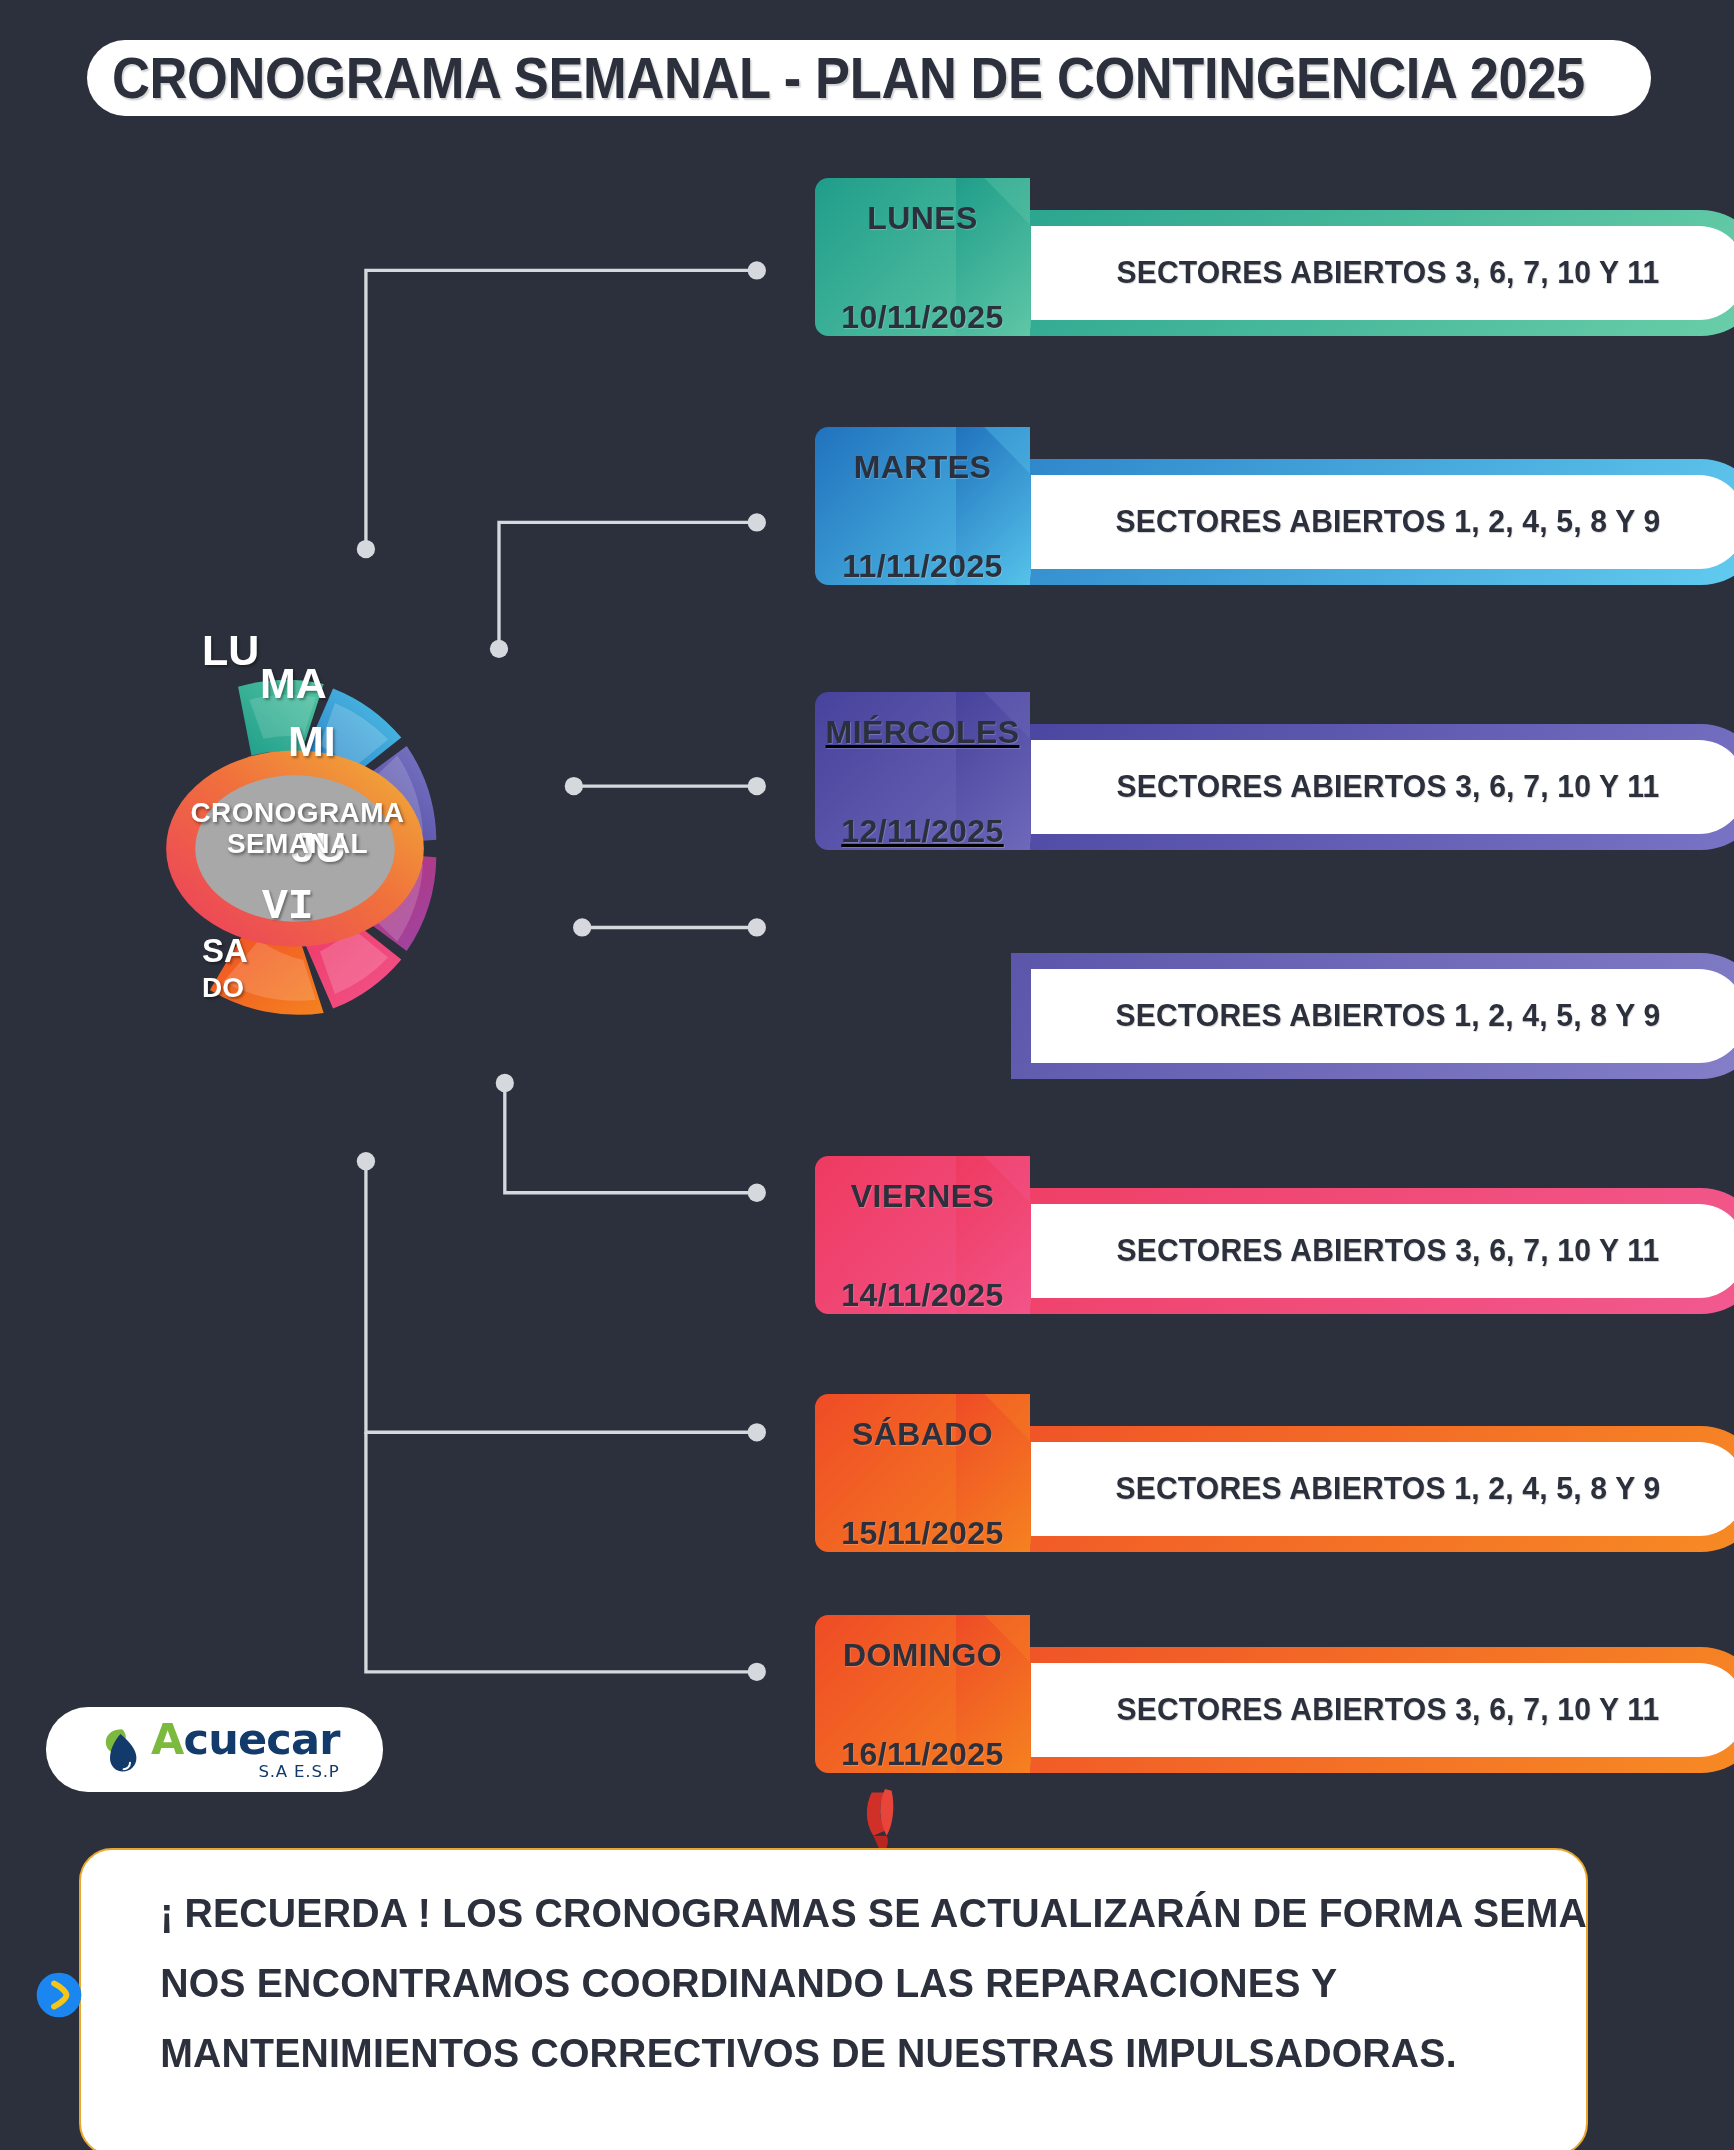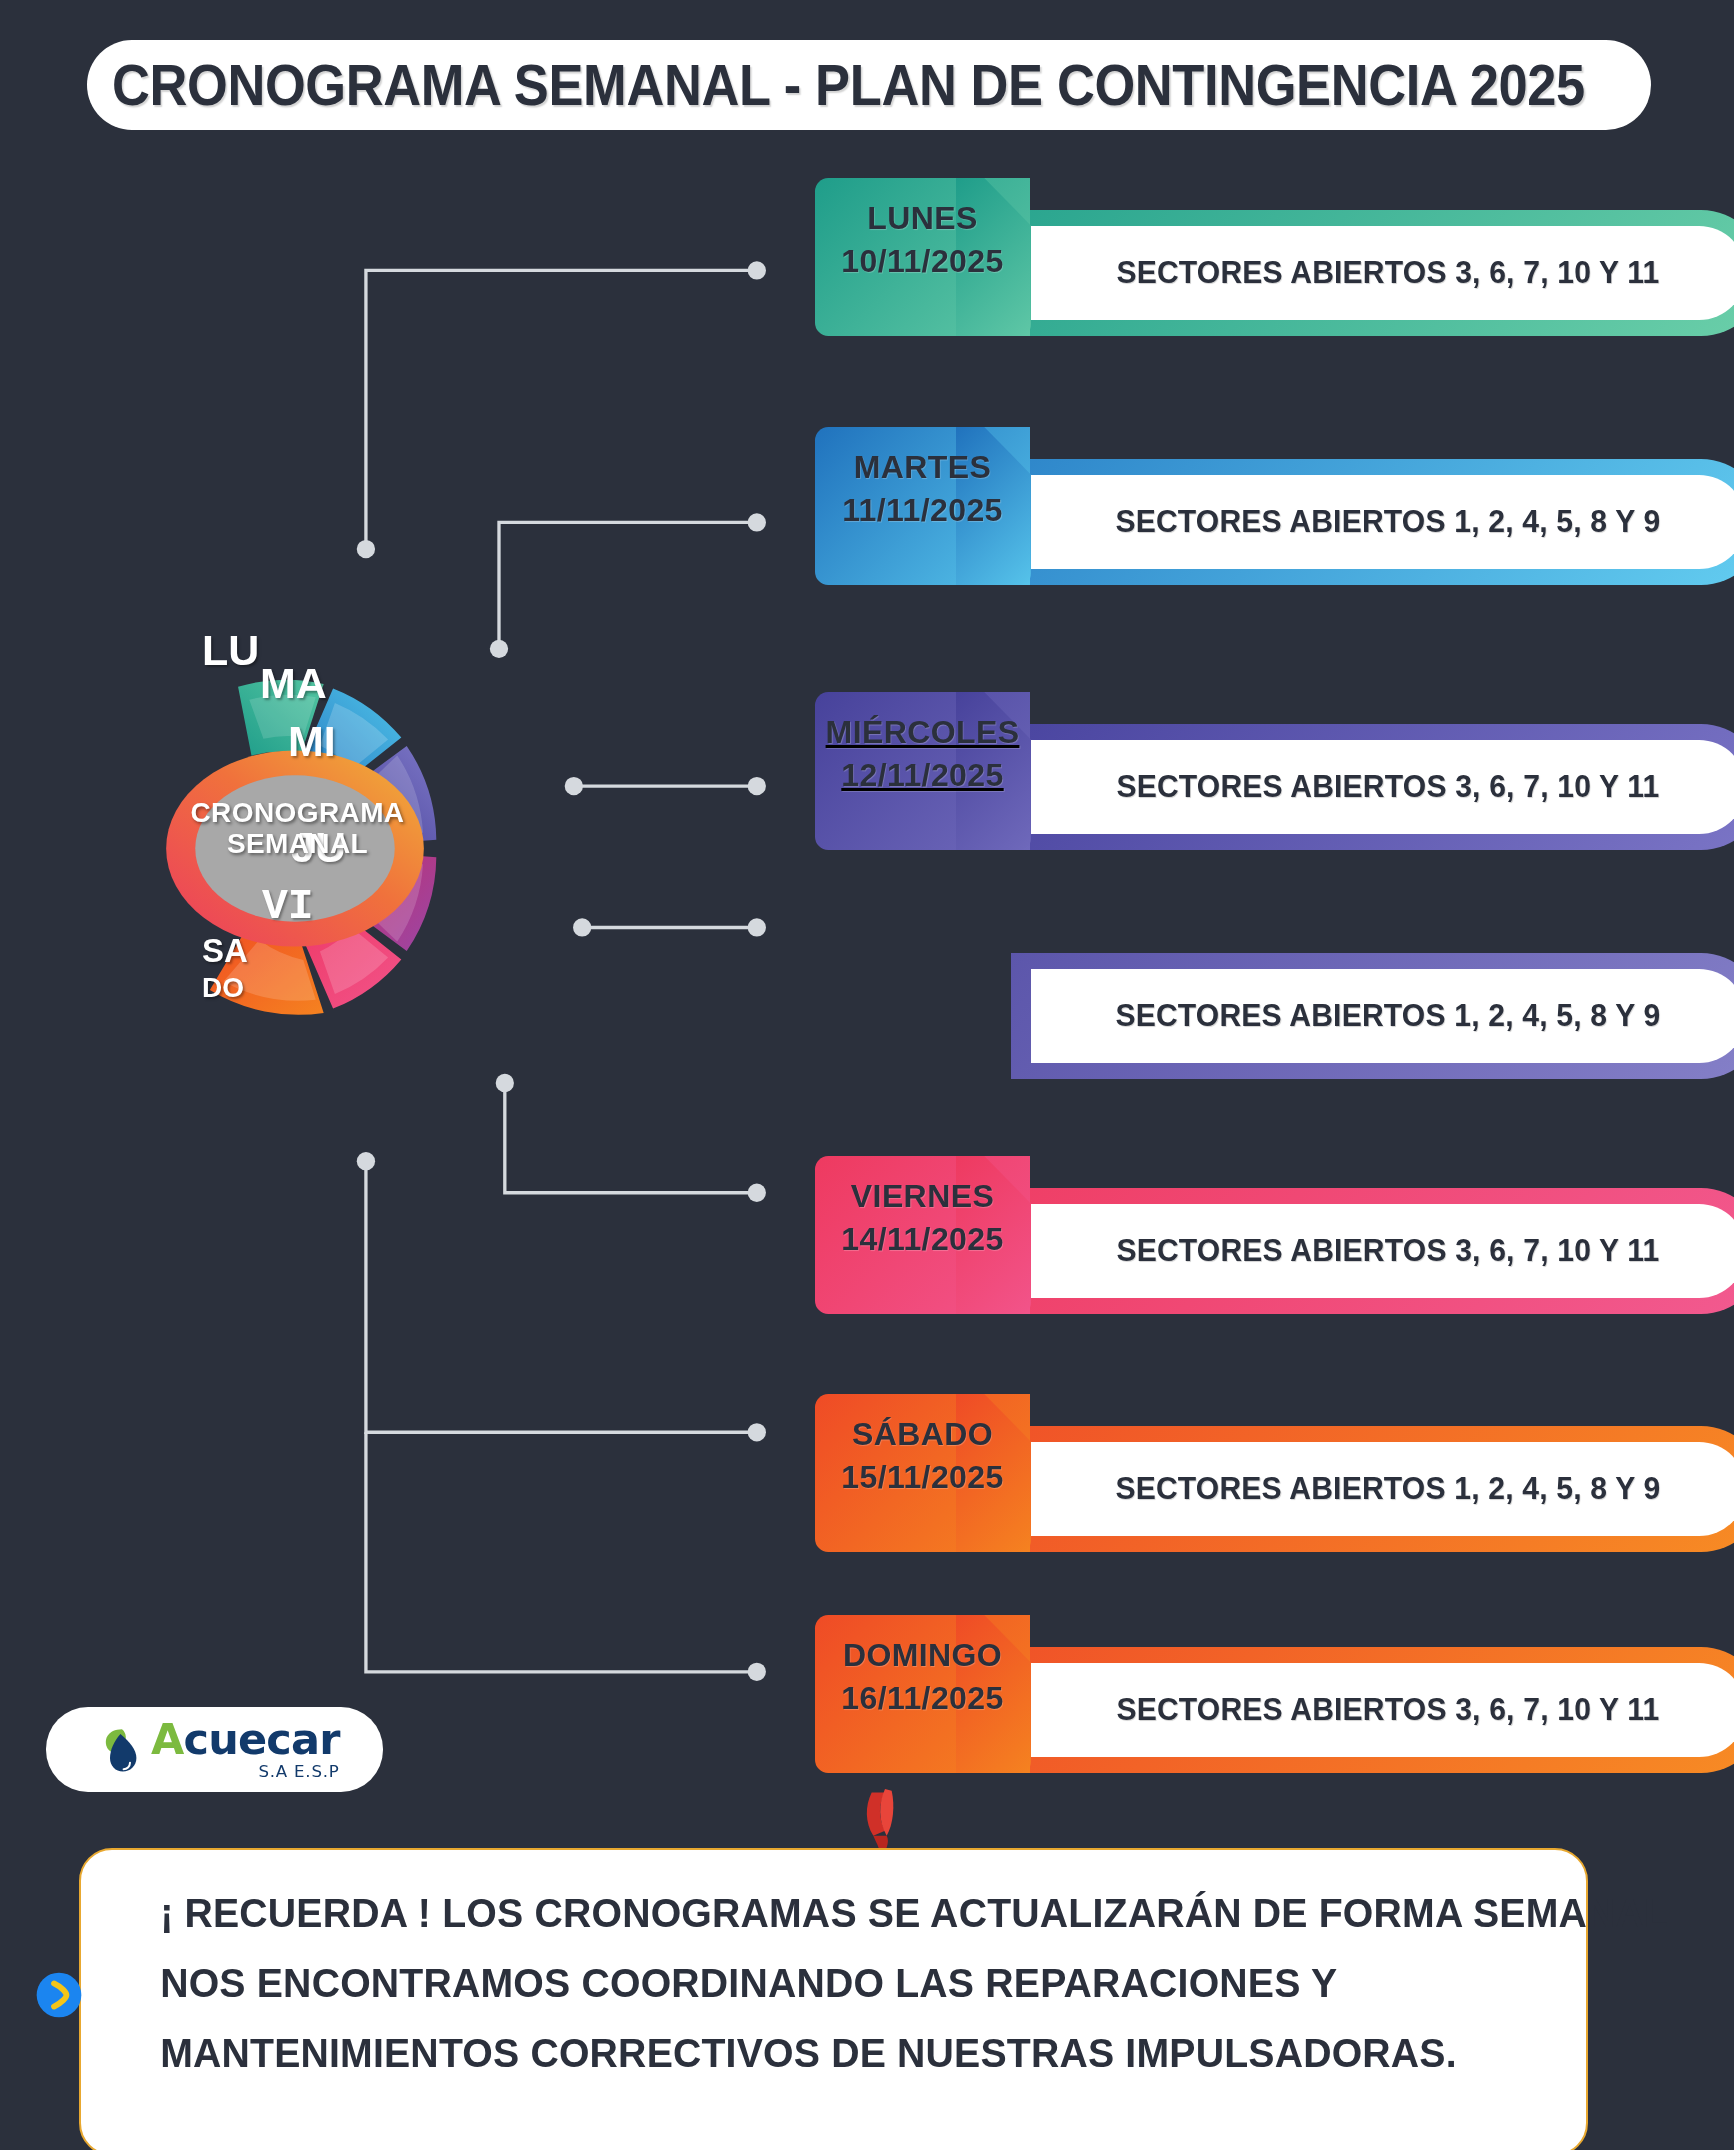--- a/index.html
+++ b/index.html
@@ -18,21 +18,21 @@
     height: 2151px;
     background: #2b303c;
   }
 
   
   .title-pill {
     position: absolute;
     left: 87px;
     top: 40px;
     width: 1564px;
-    height: 90px;
+    height: 76px;
     background: #ffffff;
     border-radius: 45px;
     display: flex;
     align-items: center;
     padding-left: 25px;
   }
   .title-text {
     font-family: "Liberation Sans Narrow", "Liberation Sans", sans-serif;
     font-weight: 900;
     font-size: 57px;
@@ -98,21 +98,21 @@
     position: absolute;
     left: 0;
     top: -32px;
     width: 215px;
     height: 158px;
     border-radius: 13.3px 0 0 13.3px;
     z-index: 3;
     display: flex;
     flex-direction: column;
     align-items: center;
-    justify-content: flex-start;
+    justify-content: space-between;
     padding-top: 21.6px;
   }
   .card-tab::before {
     content: "";
     position: absolute;
     right: -0.8px;
     top: 0;
     width: 75px;
     height: 158px;
     background: inherit;

